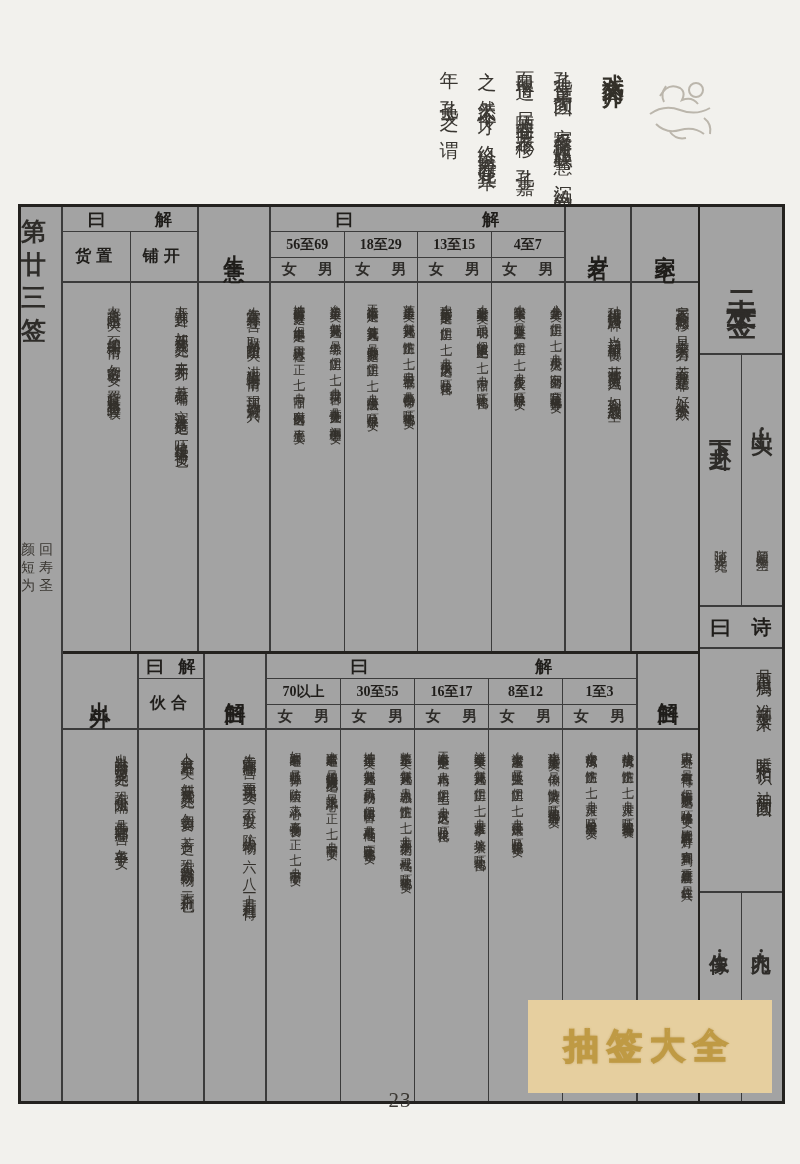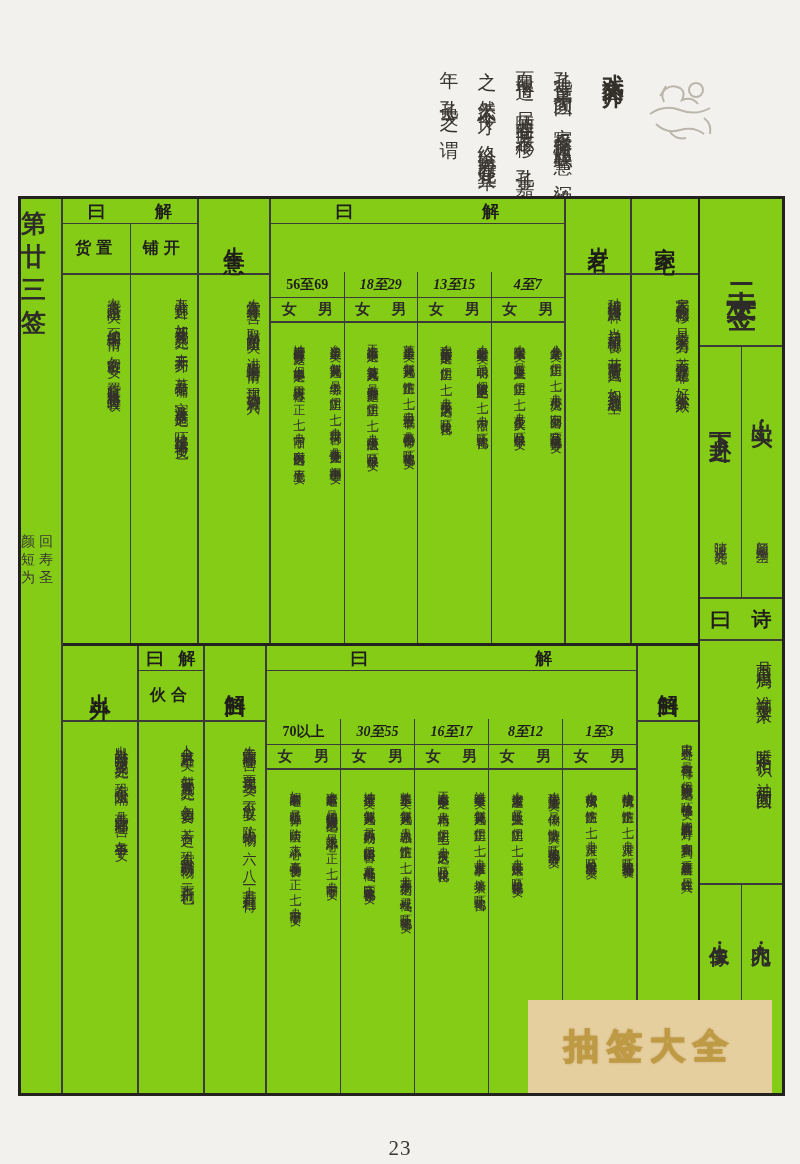--- a/index.html
+++ b/index.html
@@ -28,22 +28,22 @@
   .intro-title{
     font-size:22px;font-weight:bold;letter-spacing:4px;margin-left:16px;color:#333029;
   }
   .intro-body{
     font-size:19px;line-height:38px;letter-spacing:4px;color:#3a3732;
   }
   
   .illus{position:absolute;left:630px;top:66px;width:104px;height:88px;opacity:.8;}
   
   .frame{
-    position:absolute;left:18px;top:196px;width:761px;height:894px;
-    border:3px solid #24221f;display:flex;background:#84cc16;
+    position:absolute;left:18px;top:204px;width:761px;height:894px;
+    border:3px solid #24221f;display:flex;background:#a3a3a3;
   }
   .margin-col{
     flex:0 0 40px;border-right:2px solid #3b3b3b;display:flex;flex-direction:column;align-items:center;
   }
   .m-title{font-size:25px;font-weight:bold;letter-spacing:8px;margin-top:8px;height:230px;}
   .m-sub{font-size:14px;letter-spacing:4px;margin-top:96px;height:220px;color:#3a3732;}
   .center{flex:1 1 auto;display:flex;flex-direction:column;min-width:0;}
   .ttable{display:flex;min-height:0;}
   .ttable.top{flex:0 0 444px;border-bottom:3px solid #24221f;}
   .ttable.bottom{flex:1 1 auto;}
@@ -53,26 +53,26 @@
   .hdr-span{
     flex:0 0 24px;border-bottom:1.5px solid #3b3b3b;display:flex;justify-content:space-around;align-items:center;
     font-weight:bold;font-size:17px;color:#1f1d1a;
   }
   .labels-row{flex:0 0 49px;display:flex;border-bottom:2px solid #3b3b3b;}
   .labels-row>div{
     flex:1;display:flex;align-items:center;justify-content:center;
     font-weight:bold;font-size:16px;letter-spacing:5px;color:#1f1d1a;
   }
   .labels-row>div+div{border-left:1.5px solid #3b3b3b;}
-  .ranges{flex:0 0 25px;display:flex;border-bottom:1.5px solid #3b3b3b;margin-top:48px;}
+  .ranges{flex:0 0 25px;display:flex;border-bottom:1.5px solid #3b3b3b;}
   .ranges>div{
     flex:1;display:flex;align-items:center;justify-content:center;
     font-weight:bold;font-size:14px;color:#1f1d1a;
   }
-  .ranges>div+div{border-left:1.5px solid #3b3b3b;font-style:italic;}
+  .ranges>div+div{border-left:1.5px solid #3b3b3b;}
   .genders{flex:0 0 23px;display:flex;border-bottom:2px solid #3b3b3b;}
   .gcell{flex:1;display:flex;justify-content:space-around;align-items:center;font-weight:bold;font-size:15px;}
   .gcell+ .gcell{border-left:1.5px solid #3b3b3b;}
   .whdr{
     flex:0 0 74px;border-bottom:2px solid #3b3b3b;
     font-weight:bold;font-size:21px;letter-spacing:6px;color:#1f1d1a;
   }
   
   .acontent{flex:1 1 auto;display:flex;min-height:0;}
   .acell{flex:1;display:flex;min-width:0;}
@@ -109,21 +109,21 @@
   
   .watermark{
     position:absolute;left:528px;top:1000px;width:244px;height:93px;
     background:#e6cf9f;display:flex;align-items:center;justify-content:center;z-index:5;
   }
   .watermark span{
     font-size:35px;font-weight:bold;letter-spacing:8px;
     color:#f3e6bd;-webkit-text-stroke:1.5px #bf9a44;text-shadow:0 0 3px #a8823a;
   }
   .pageno{
-    position:absolute;left:0;top:1136px;width:800px;text-align:center;
+    position:absolute;left:0;top:1088px;width:800px;text-align:center;
     font-size:21px;color:#3a3732;letter-spacing:1px;
   }
 </style>
 </head>
 <body>
 
 <div class="intro">
   <div class="intro-title">戏文简介</div>
   <div class="intro-body">孔子得意弟子颜回,家极贫而性极聪慧,沉约向学而最得道,居陋巷而其志不移,孔子嘉之,然天不怜才,终以短寿而夺其华年,孔子哭之,谓</div>
 </div>

